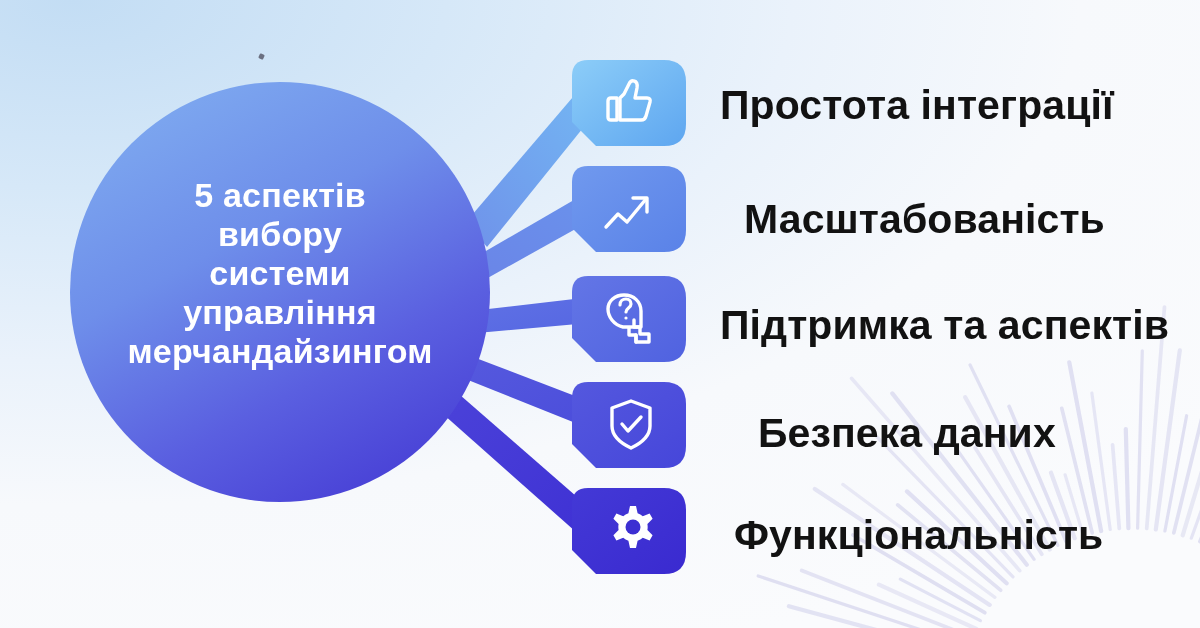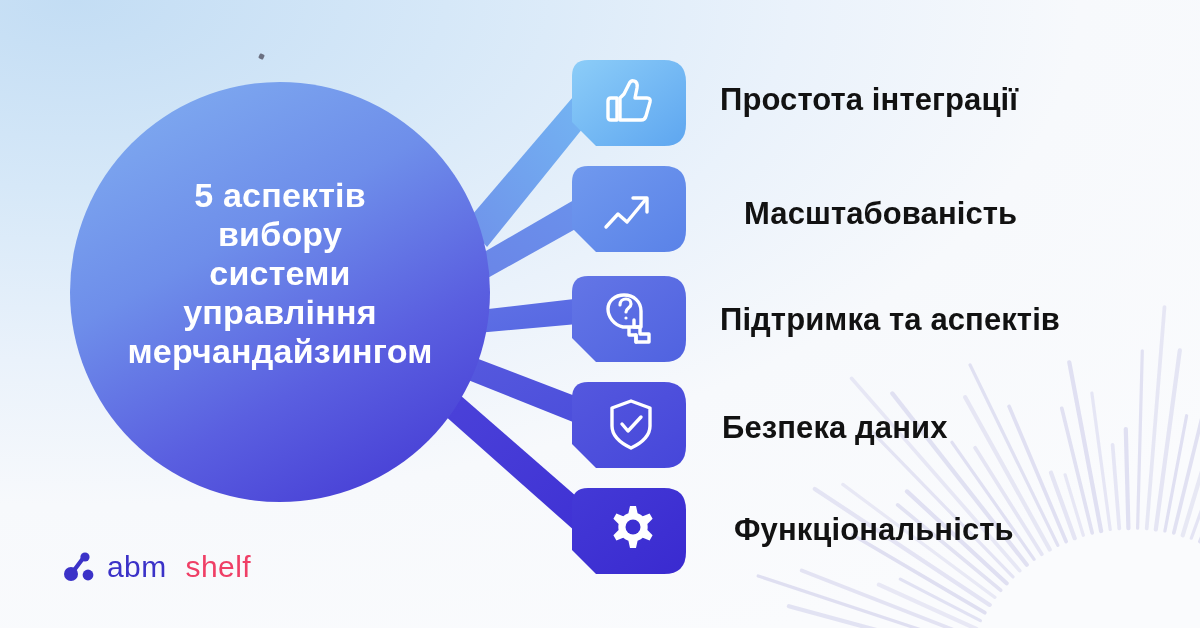--- a/index.html
+++ b/index.html
@@ -53,28 +53,28 @@
     white-space: pre-line;
     pointer-events: none;
   }
 
   
   .label {
     position: absolute;
     color: #121212;
     font-family: "Liberation Sans", sans-serif;
     font-weight: bold;
-    font-size: 31px;
+    font-size: 41px;
     letter-spacing: 0.1px;
     white-space: nowrap;
   }
   .label.l1 { left: 720px; top: 82px;  }
   .label.l2 { left: 744px; top: 196px; }
   .label.l3 { left: 720px; top: 302px; }
-  .label.l4 { left: 722px; top: 410px; }
+  .label.l4 { left: 758px; top: 410px; }
   .label.l5 { left: 734px; top: 512px; }
 
   
   #logo {
     position: absolute;
     left: 62px;
     top: 550px;
     height: 34px;
     display: flex;
     align-items: center;
@@ -285,25 +285,15 @@
 системи
 управління
 мерчандайзингом</div>
 
   <div class="label l1">Простота інтеграції</div>
   <div class="label l2">Масштабованість</div>
   <div class="label l3">Підтримка та аспектів</div>
   <div class="label l4">Безпека даних</div>
   <div class="label l5">Функціональність</div>
 
-  <div id="logo">
-    <svg class="logo-mark" width="34" height="30" viewBox="0 0 34 30" xmlns="http://www.w3.org/2000/svg">
-      <path d="M 22 5 L 10 21" stroke="#3b32c8" stroke-width="4.2" stroke-linecap="round" fill="none"></path>
-      <circle cx="23" cy="5" r="4.6" fill="#3b32c8"></circle>
-      <circle cx="9" cy="22" r="7.0" fill="#3b32c8"></circle>
-      <circle cx="26" cy="23" r="5.4" fill="#3b32c8"></circle>
-    </svg>
-    <span class="logo-word logo-abm">abm</span>
-    <span class="logo-word logo-shelf">shelf</span>
-  </div>
 
   <div class="tiny-speck"></div>
 </div>
 
 </body></html>

